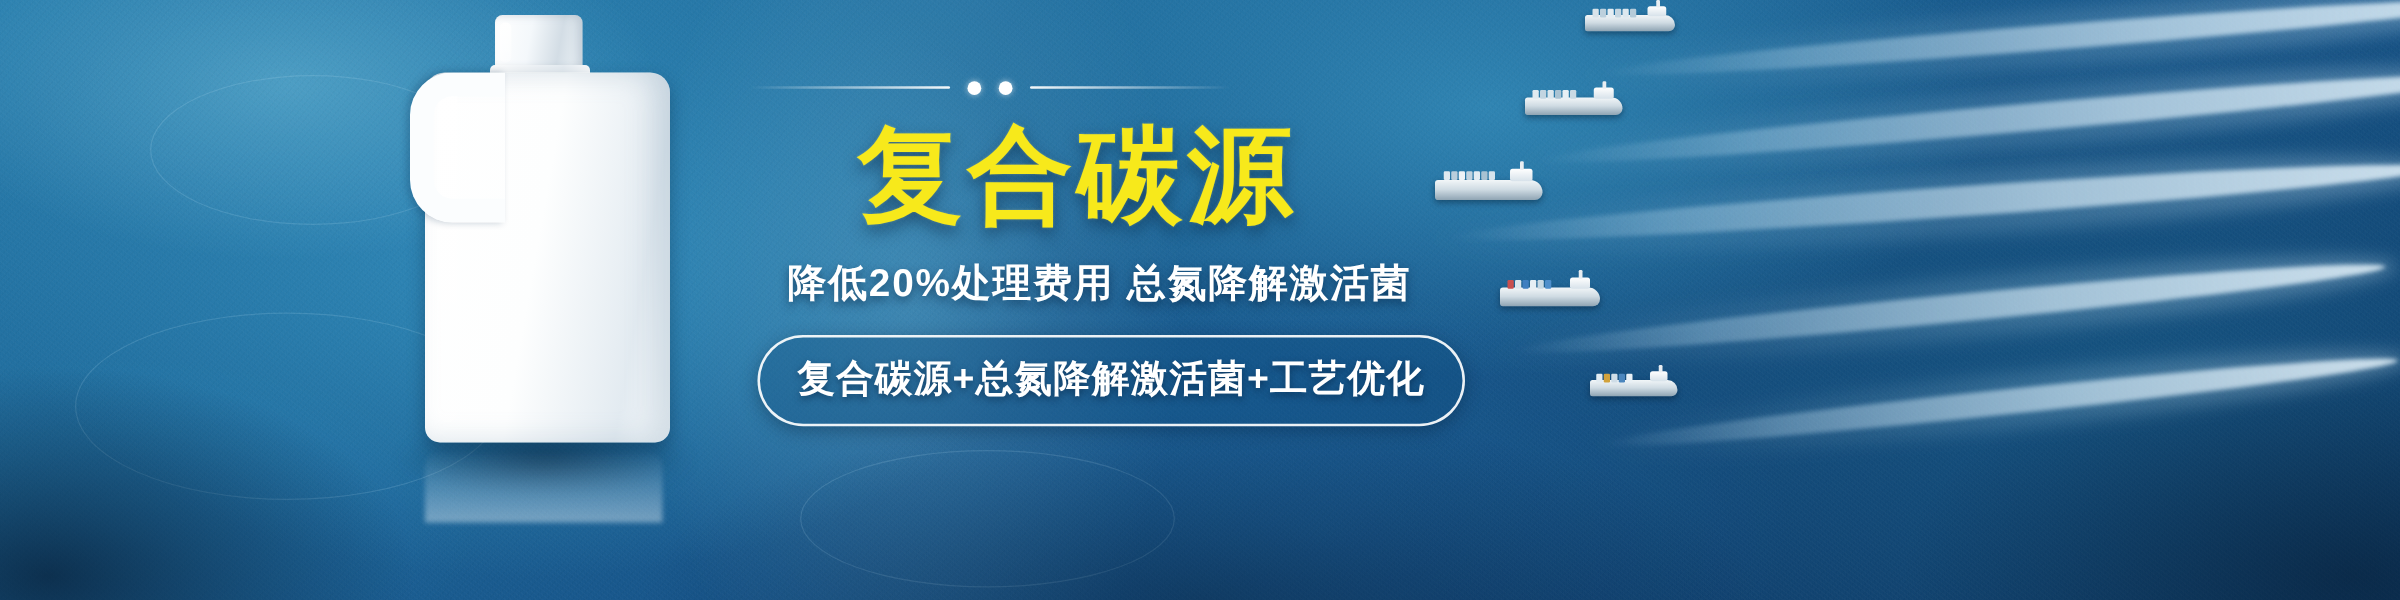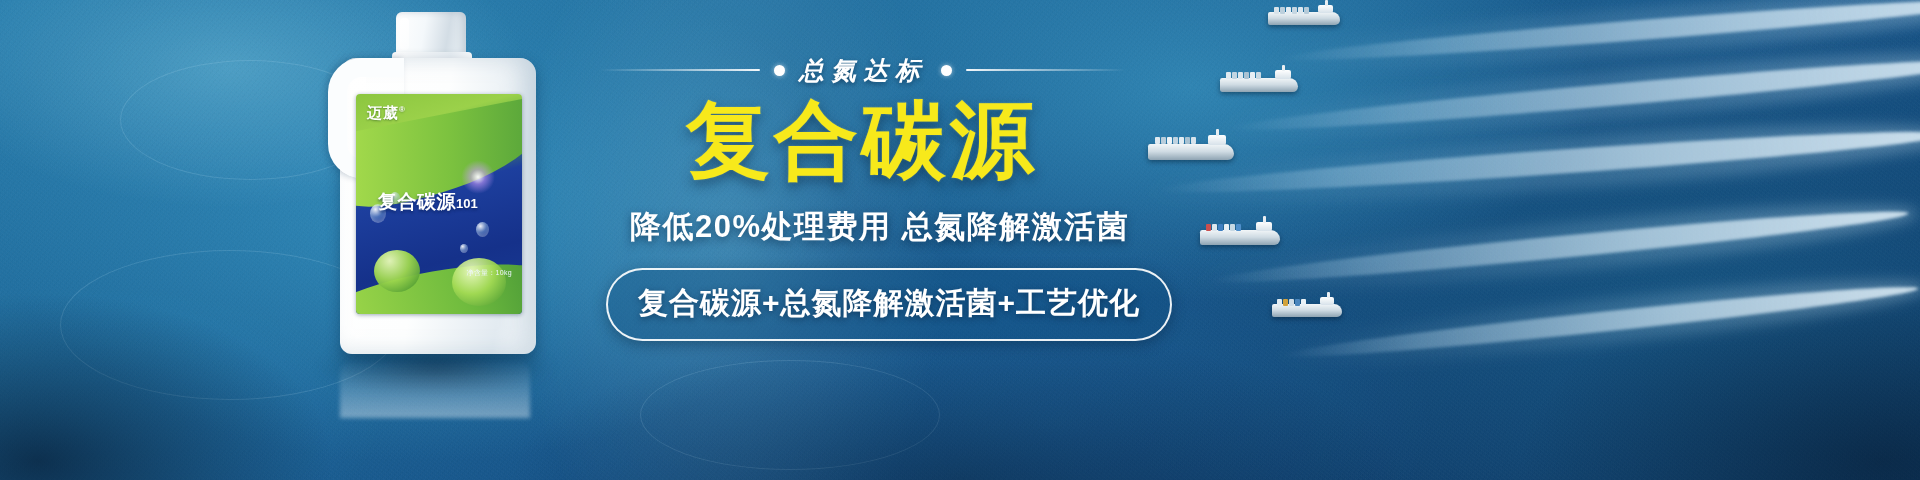--- a/index.html
+++ b/index.html
@@ -350,52 +350,29 @@
   </div>
 
   <div class="product">
     <div class="bottle-shadow"></div>
     <div class="bottle">
       <div class="cap"></div>
       <div class="neck"></div>
       <div class="body"></div>
       <div class="handle"></div>
 
-      <div class="label">
-        <div class="swoosh"></div>
-        <div class="swoosh2"></div>
-        <div class="spark"></div>
-        <div class="bub b1"></div>
-        <div class="bub b2"></div>
-        <div class="bub b3"></div>
-        <div class="bub b4"></div>
-        <div class="greenball"></div>
-        <div class="greenball2"></div>
-
-        <div class="brand">
-          <span>迈葳</span><sup>®</sup>
-        </div>
-
-        <div class="label-title">
-          <span>复合碳源</span><em>101</em>
-        </div>
-
-        <div class="label-net">净含量：10kg</div>
-
-      </div>
     </div>
     <div class="reflection"></div>
   </div>
 
   <div class="copy">
 
     <div class="eyebrow">
       <div class="rule"></div>
       <div class="dot"></div>
-      <div class="etext">总氮达标</div>
       <div class="dot"></div>
       <div class="rule right"></div>
     </div>
 
     <div class="headline">复合碳源</div>
 
     <div class="subline">降低20%处理费用 总氮降解激活菌</div>
 
     <div class="pill">
       <span>复合碳源+总氮降解激活菌+工艺优化</span>

